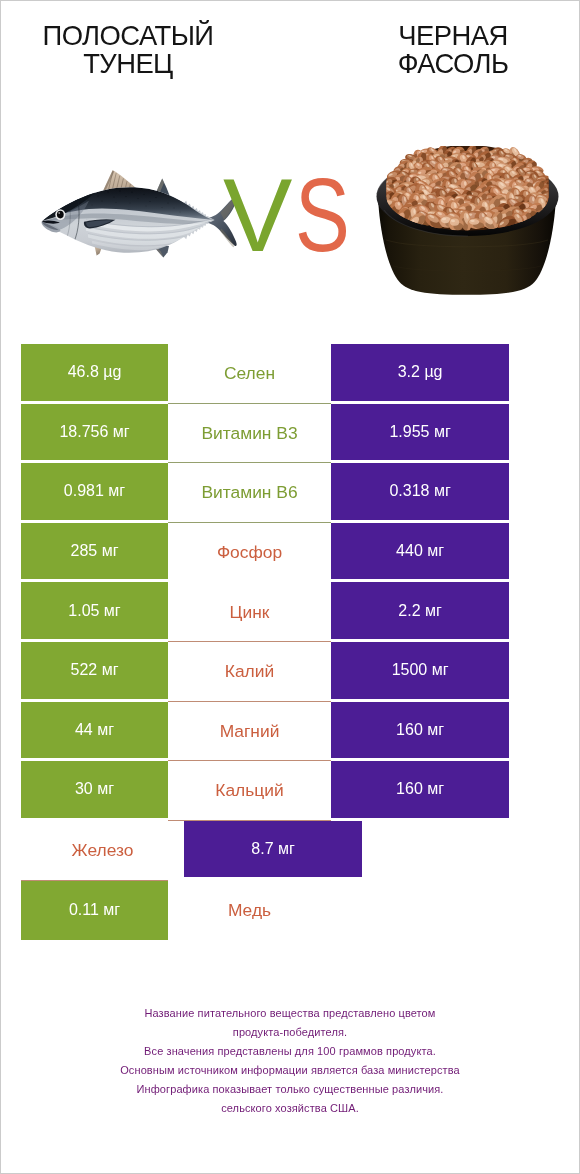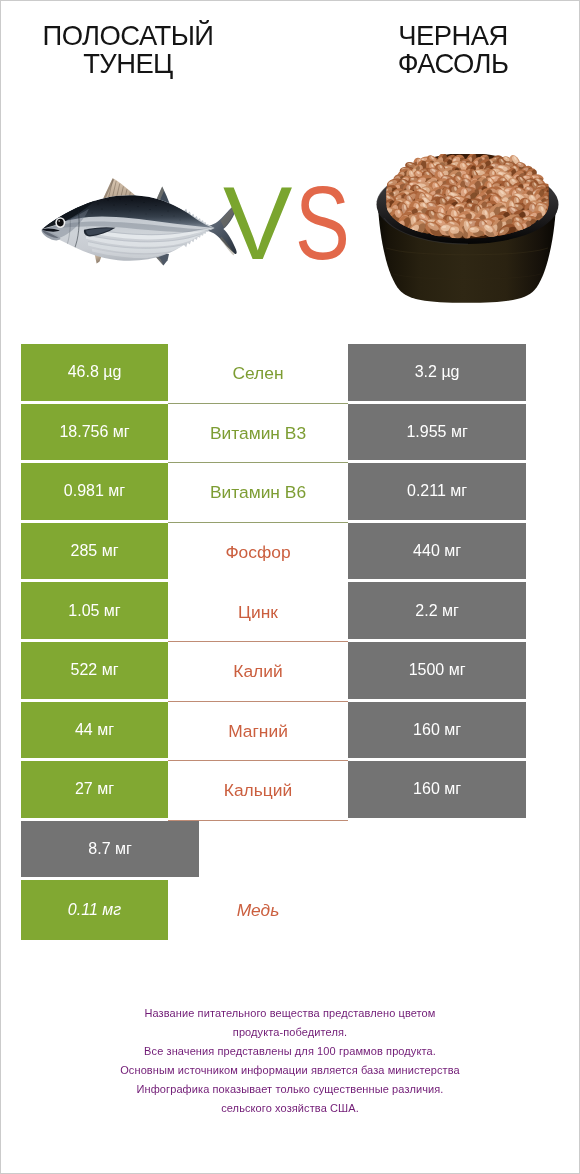--- a/index.html
+++ b/index.html
@@ -6,35 +6,35 @@
   html,body{margin:0;padding:0;background:#fff;}
   #page-border{position:absolute;left:0;top:0;width:578px;height:1172px;border:1px solid #cbcbcb;
                pointer-events:none;z-index:50;}
   body{width:580px;height:1174px;font-family:"Liberation Sans",sans-serif;overflow:hidden;position:relative;
        -webkit-font-smoothing:antialiased;}
   #titles{position:absolute;left:0;top:0;width:580px;height:120px;text-decoration:underline;}
   .prod-title{position:absolute;top:21.5px;width:280px;text-align:center;
               font-size:27.4px;line-height:28.9px;color:#141414;font-weight:400;letter-spacing:-0.55px;}
   #title-left{left:-12px;}
   #title-right{left:313px;}
-  #hero{position:absolute;left:0;top:8px;width:580px;height:330px;}
+  #hero{position:absolute;left:0;top:0;width:580px;height:330px;}
   #fish-wrap{position:absolute;left:35px;top:165px;width:215px;height:100px;}
   #bowl-wrap{position:absolute;left:375px;top:146px;width:186px;height:152px;}
   #vs-wrap{position:absolute;left:223px;top:169px;width:140px;height:92px;white-space:nowrap;}
   .vs-txt{font-size:104px;line-height:92px;font-weight:400;letter-spacing:0px;display:inline-block;}
   #vs-wrap .vs-s{transform:scaleX(0.79);transform-origin:left center;margin-left:3px;}
   #table{position:absolute;left:21px;top:344px;width:536.5px;}
   .row{display:flex;height:59.6px;box-sizing:border-box;}
   .cell{display:flex;align-items:center;justify-content:center;
         font-size:16px;letter-spacing:0px;box-sizing:border-box;}
   .cell.left{width:147px;color:#fff;background:#81a832;}
-  .cell.mid{width:180px;background:#fff;font-weight:400;font-size:17.4px;}
-  .cell.right{width:178.2px;color:#fff;background:#737373;}
+  .cell.mid{width:163px;background:#fff;font-weight:400;font-size:17.4px;}
+  .cell.right{width:178.2px;color:#fff;background:#4c1d95;}
   .row .cell.left,.row .cell.right{border-bottom:3px solid #fff;}
-  .row:last-child .cell{border-bottom:none;font-style:italic;}
+  .row:last-child .cell{border-bottom:none;}
   .row .cell.mid{position:relative;}
   .row .cell.mid::after{content:"";position:absolute;left:0;right:0;bottom:-0.4px;height:1.2px;}
   .row.green .cell.mid::after{background:#95a06e;}
   .row.orange .cell.mid::after{background:#c08c75;}
   .row:last-child .cell.mid::after{display:none;}
   .lbl-green{color:#7d9d33;}
   .lbl-orange{color:#cb5f3f;}
   #footer{position:absolute;left:0;top:1004px;width:580px;text-align:center;
           font-size:11px;line-height:19px;color:#701a75;letter-spacing:0.1px;}
   #footer div{white-space:nowrap;}
@@ -591,21 +591,21 @@
       <div class="cell right">3.2 µg</div>
     </div>
     <div class="row green">
       <div class="cell left">18.756 мг</div>
       <div class="cell mid lbl-green">Витамин B3</div>
       <div class="cell right">1.955 мг</div>
     </div>
     <div class="row green">
       <div class="cell left">0.981 мг</div>
       <div class="cell mid lbl-green">Витамин B6</div>
-      <div class="cell right">0.211 мг</div>
+      <div class="cell right">0.318 мг</div>
     </div>
     <div class="row orange">
       <div class="cell left">285 мг</div>
       <div class="cell mid lbl-orange">Фосфор</div>
       <div class="cell right">440 мг</div>
     </div>
     <div class="row orange">
       <div class="cell left">1.05 мг</div>
       <div class="cell mid lbl-orange">Цинк</div>
       <div class="cell right">2.2 мг</div>
@@ -614,25 +614,26 @@
       <div class="cell left">522 мг</div>
       <div class="cell mid lbl-orange">Калий</div>
       <div class="cell right">1500 мг</div>
     </div>
     <div class="row orange">
       <div class="cell left">44 мг</div>
       <div class="cell mid lbl-orange">Магний</div>
       <div class="cell right">160 мг</div>
     </div>
     <div class="row orange">
-      <div class="cell left">27 мг</div>
+      <div class="cell left">30 мг</div>
       <div class="cell mid lbl-orange">Кальций</div>
       <div class="cell right">160 мг</div>
     </div>
     <div class="row orange">
+      <div class="cell mid lbl-orange">Железо</div>
       <div class="cell right">8.7 мг</div>
     </div>
     <div class="row orange">
       <div class="cell left">0.11 мг</div>
       <div class="cell mid lbl-orange">Медь</div>
     </div>
   </div>
 <div id="footer">
     <div>Название питательного вещества представлено цветом</div>
     <div>продукта-победителя.</div>

